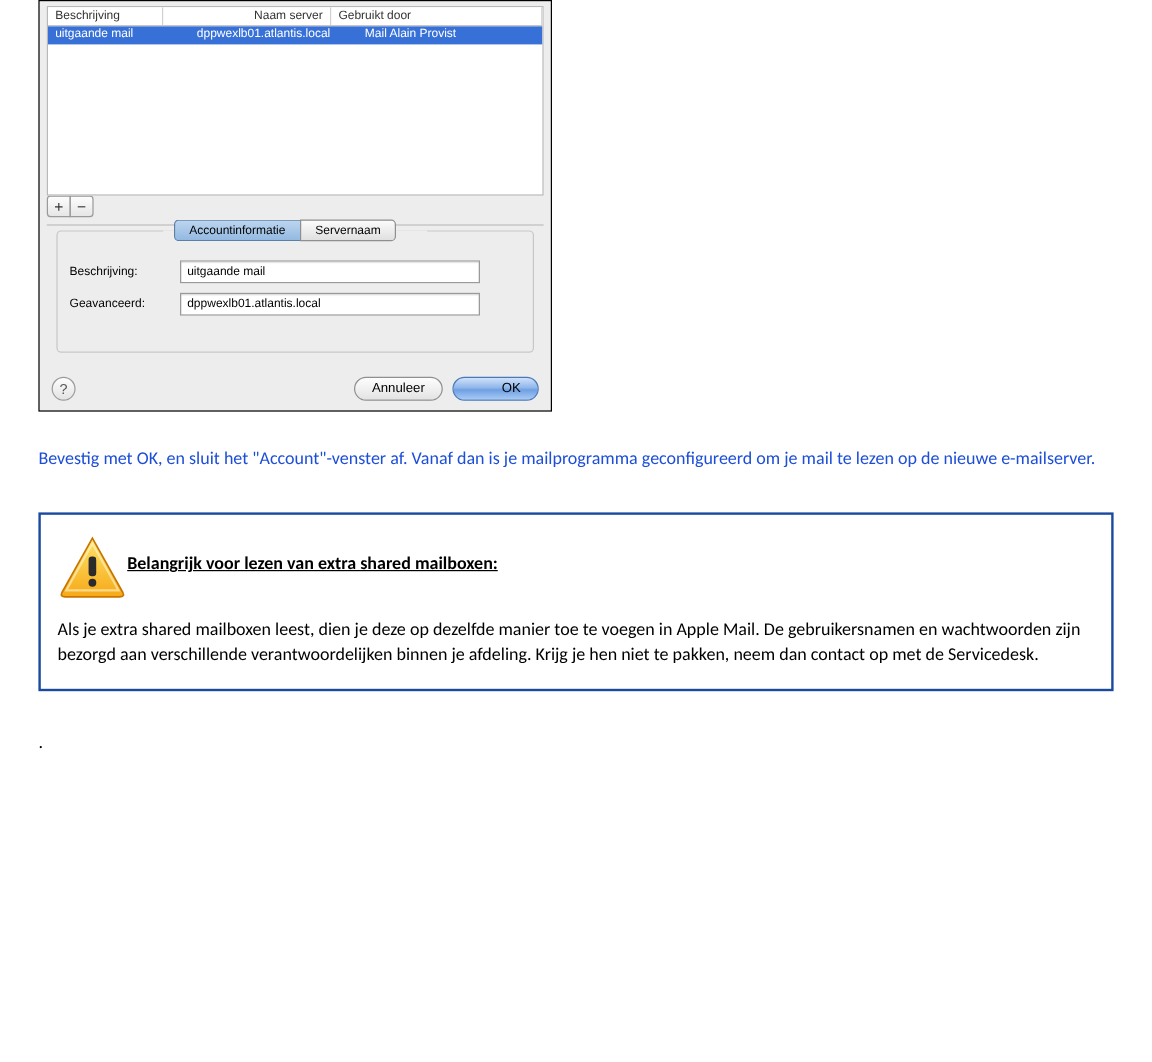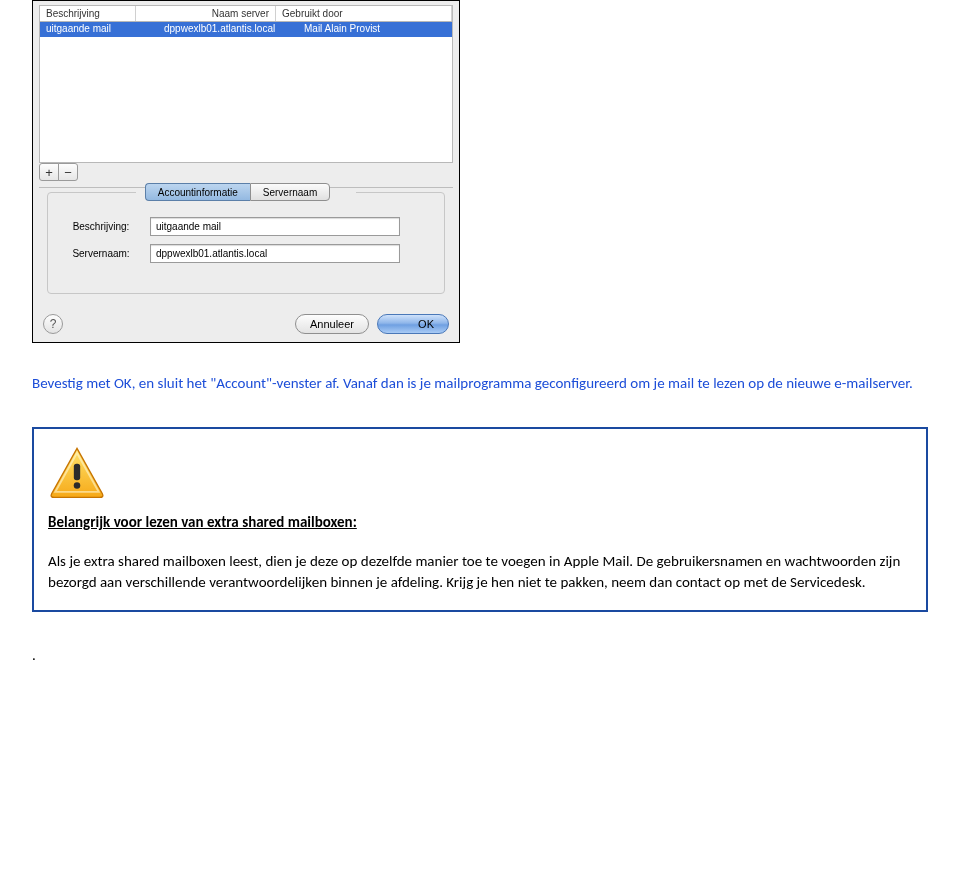--- a/index.html
+++ b/index.html
@@ -114,21 +114,21 @@
     width:220px;height:2px;background:#ededed;
   }
   .form-row {
     display: flex;
     align-items: center;
     gap: 6px;
     margin-bottom: 8px;
   }
   .form-label {
     width: 86px;
-    text-align: center;
+    text-align: left;
     font-size: 10px;
     color: #000;
   }
   .form-input {
     flex: 1;
     max-width: 250px;
     height: 19px;
     border: 1px solid #9a9a9a;
     background: #fff;
     padding: 2px 5px;
@@ -174,24 +174,22 @@
     line-height: 1.35;
   }
   .warning-box {
     margin: 34px 32px 0 32px;
     border: 2px solid #1a4aa0;
     padding: 16px 14px 18px 14px;
     font-size: 15px;
   }
   .warn-head {
     display: flex;
-    align-items: flex-start;
-    gap: 14px;
+    align-items: center;
     margin-bottom: 16px;
-    flex-direction: column;
   }
   .warn-icon {
     width: 58px; height: 54px;
     position: relative;
   }
   .warn-icon svg { width:100%; height:100%; }
   .warn-title {
     font-weight: bold;
     text-decoration: underline;
     font-size: 15px;
@@ -232,21 +230,21 @@
       <div class="tab-row" style="position:absolute;top:-10px;left:0;right:17px;">
         <div class="seg-tab active">Accountinformatie</div>
         <div class="seg-tab">Servernaam</div>
       </div>
       <div style="height:10px"></div>
       <div class="form-row">
         <div class="form-label">Beschrijving:</div>
         <input class="form-input" value="uitgaande mail" style="">
       </div>
       <div class="form-row">
-        <div class="form-label">Servernaam:</div>
+        <div class="form-label">Geavanceerd:</div>
         <input class="form-input" value="dppwexlb01.atlantis.local" style="">
       </div>
     </div>
   </div>
 
   <div class="dialog-footer">
     <div class="help-icon">?</div>
     <div class="spacer"></div>
     <div class="aqua-btn">Annuleer</div>
     <div class="aqua-btn primary">OK</div>

